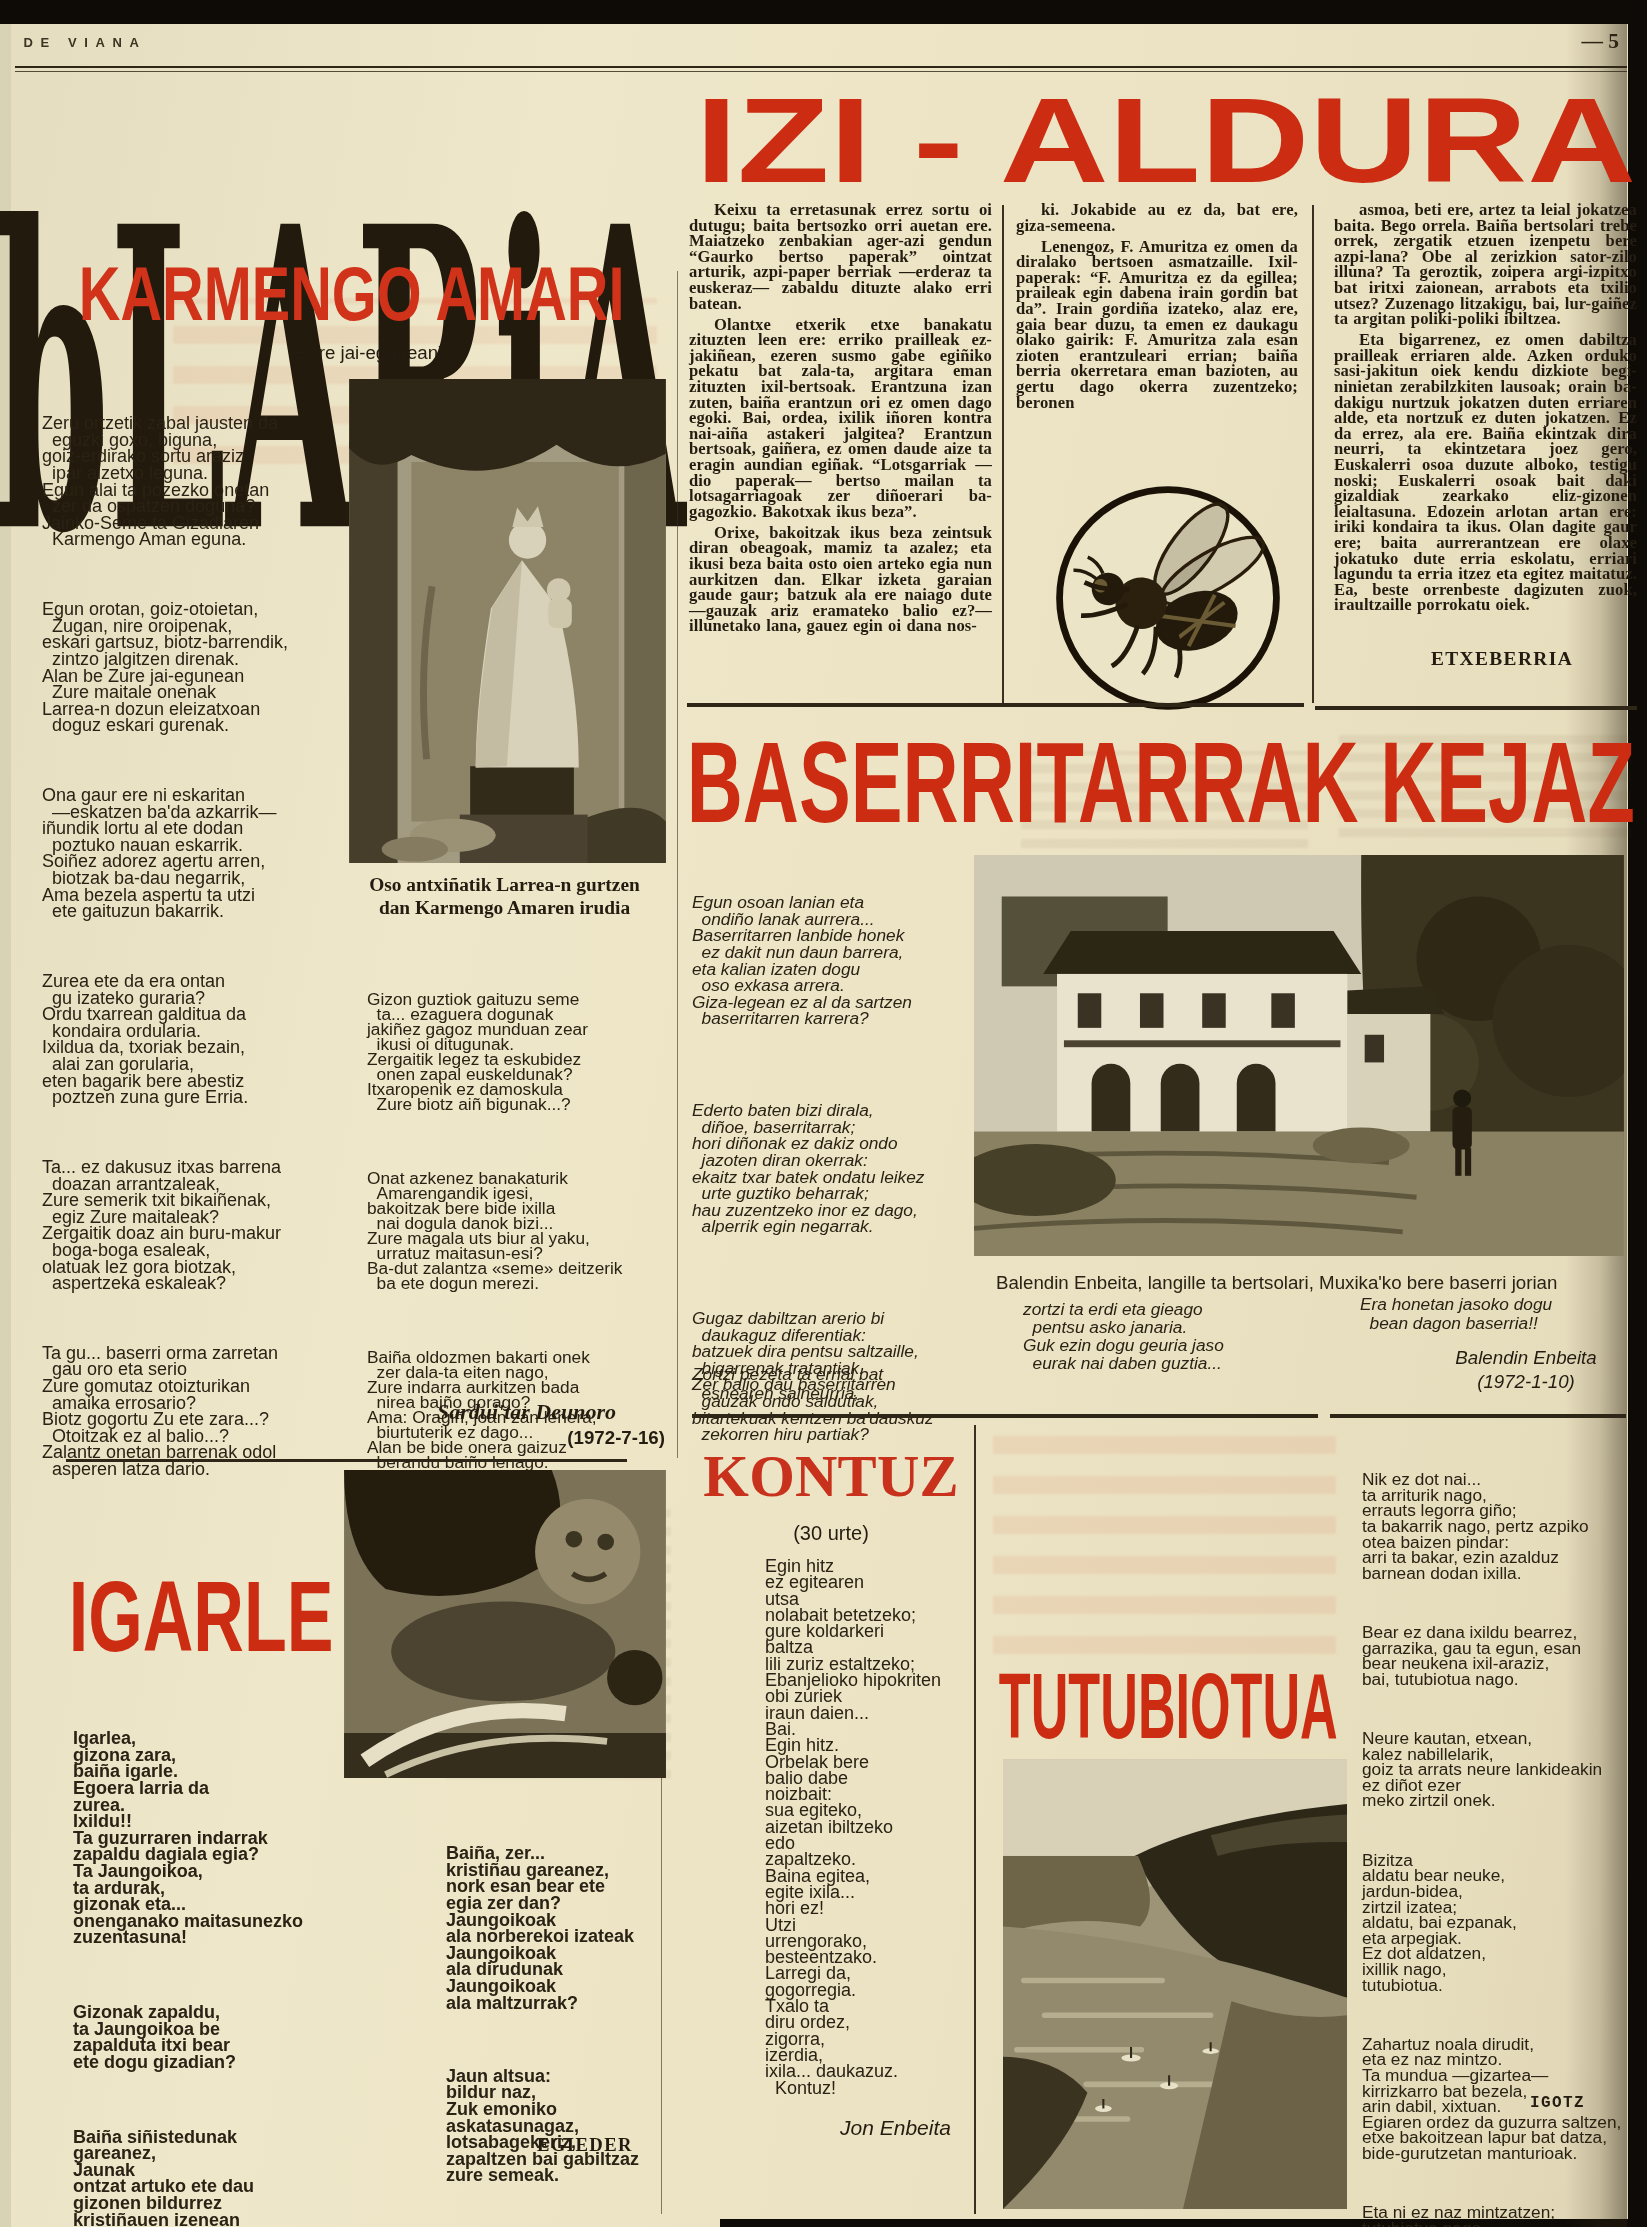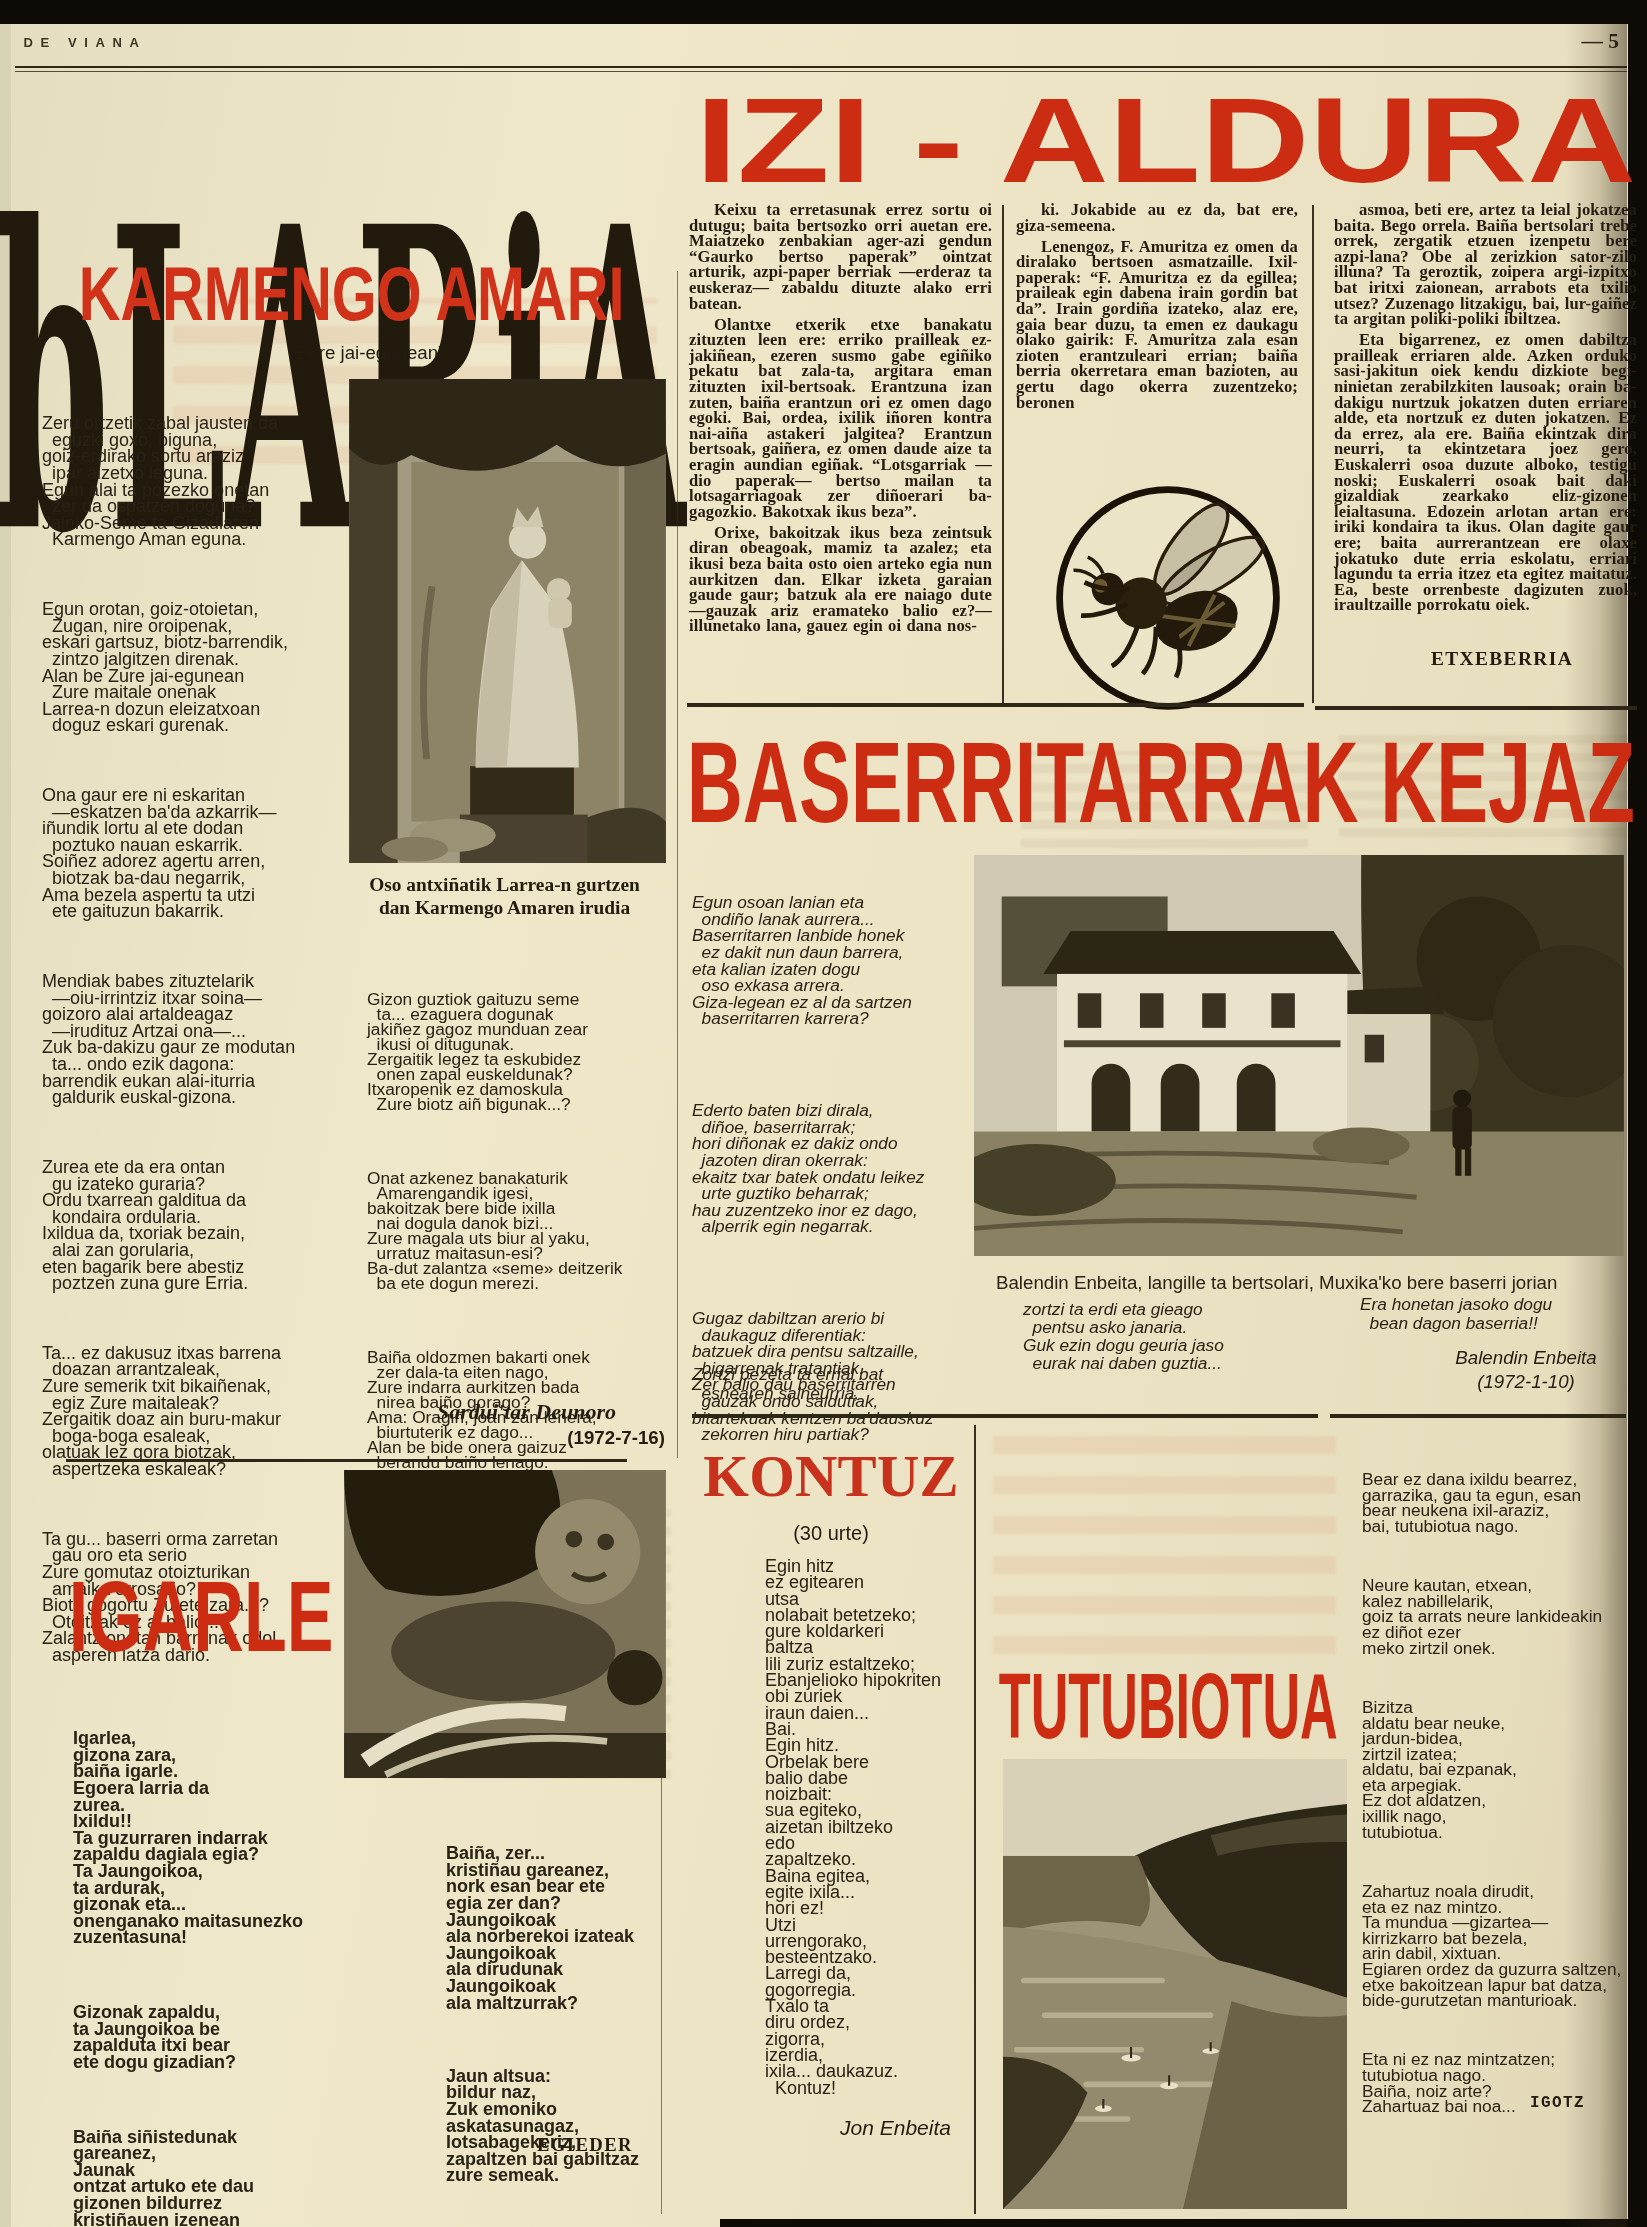--- a/index.html
+++ b/index.html
@@ -163,28 +163,20 @@
 Larrea-n dozun eleizatxoan
   doguz eskari gurenak.</div>
     <div class="stanza" data-name="karmengo-stanza">Ona gaur ere ni eskaritan
   —eskatzen ba'da azkarrik—
 iñundik lortu al ete dodan
   poztuko nauan eskarrik.
 Soiñez adorez agertu arren,
   biotzak ba-dau negarrik,
 Ama bezela aspertu ta utzi
   ete gaituzun bakarrik.</div>
-    <div class="stanza" data-name="karmengo-stanza">Mendiak babes zituztelarik
-  —oiu-irrintziz itxar soina—
-goizoro alai artaldeagaz
-  —irudituz Artzai ona—...
-Zuk ba-dakizu gaur ze modutan
-  ta... ondo ezik dagona:
-barrendik eukan alai-iturria
-  galdurik euskal-gizona.</div>
     <div class="stanza" data-name="karmengo-stanza">Zurea ete da era ontan
   gu izateko guraria?
 Ordu txarrean galditua da
   kondaira ordularia.
 Ixildua da, txoriak bezain,
   alai zan gorularia,
 eten bagarik bere abestiz
   poztzen zuna gure Erria.</div>
     <div class="stanza" data-name="karmengo-stanza">Ta... ez dakusuz itxas barrena
   doazan arrantzaleak,
@@ -427,20 +419,27 @@
     <g fill="#e8e1c8">
       <ellipse cx="185" cy="432" rx="14" ry="5"></ellipse>
       <ellipse cx="240" cy="472" rx="13" ry="5"></ellipse>
       <ellipse cx="145" cy="505" rx="12" ry="5"></ellipse>
       <ellipse cx="300" cy="422" rx="12" ry="4"></ellipse>
     </g>
     <path d="M185 432 v-16 M240 472 v-15 M145 505 v-14 M300 422 v-13" stroke="#2f2a1a" stroke-width="3"></path>
   </svg>
 
   <div class="abs poem" data-name="tutubiotua-poem">
+    <div class="stanza" data-name="tutubiotua-stanza">Nik ez dot nai...
+ta arriturik nago,
+errauts legorra giño;
+ta bakarrik nago, pertz azpiko
+otea baizen pindar:
+arri ta bakar, ezin azalduz
+barnean dodan ixilla.</div>
     <div class="stanza" data-name="tutubiotua-stanza">Bear ez dana ixildu bearrez,
 garrazika, gau ta egun, esan
 bear neukena ixil-araziz,
 bai, tutubiotua nago.</div>
     <div class="stanza" data-name="tutubiotua-stanza">Neure kautan, etxean,
 kalez nabillelarik,
 goiz ta arrats neure lankideakin
 ez diñot ezer
 meko zirtzil onek.</div>
     <div class="stanza" data-name="tutubiotua-stanza">Bizitza

